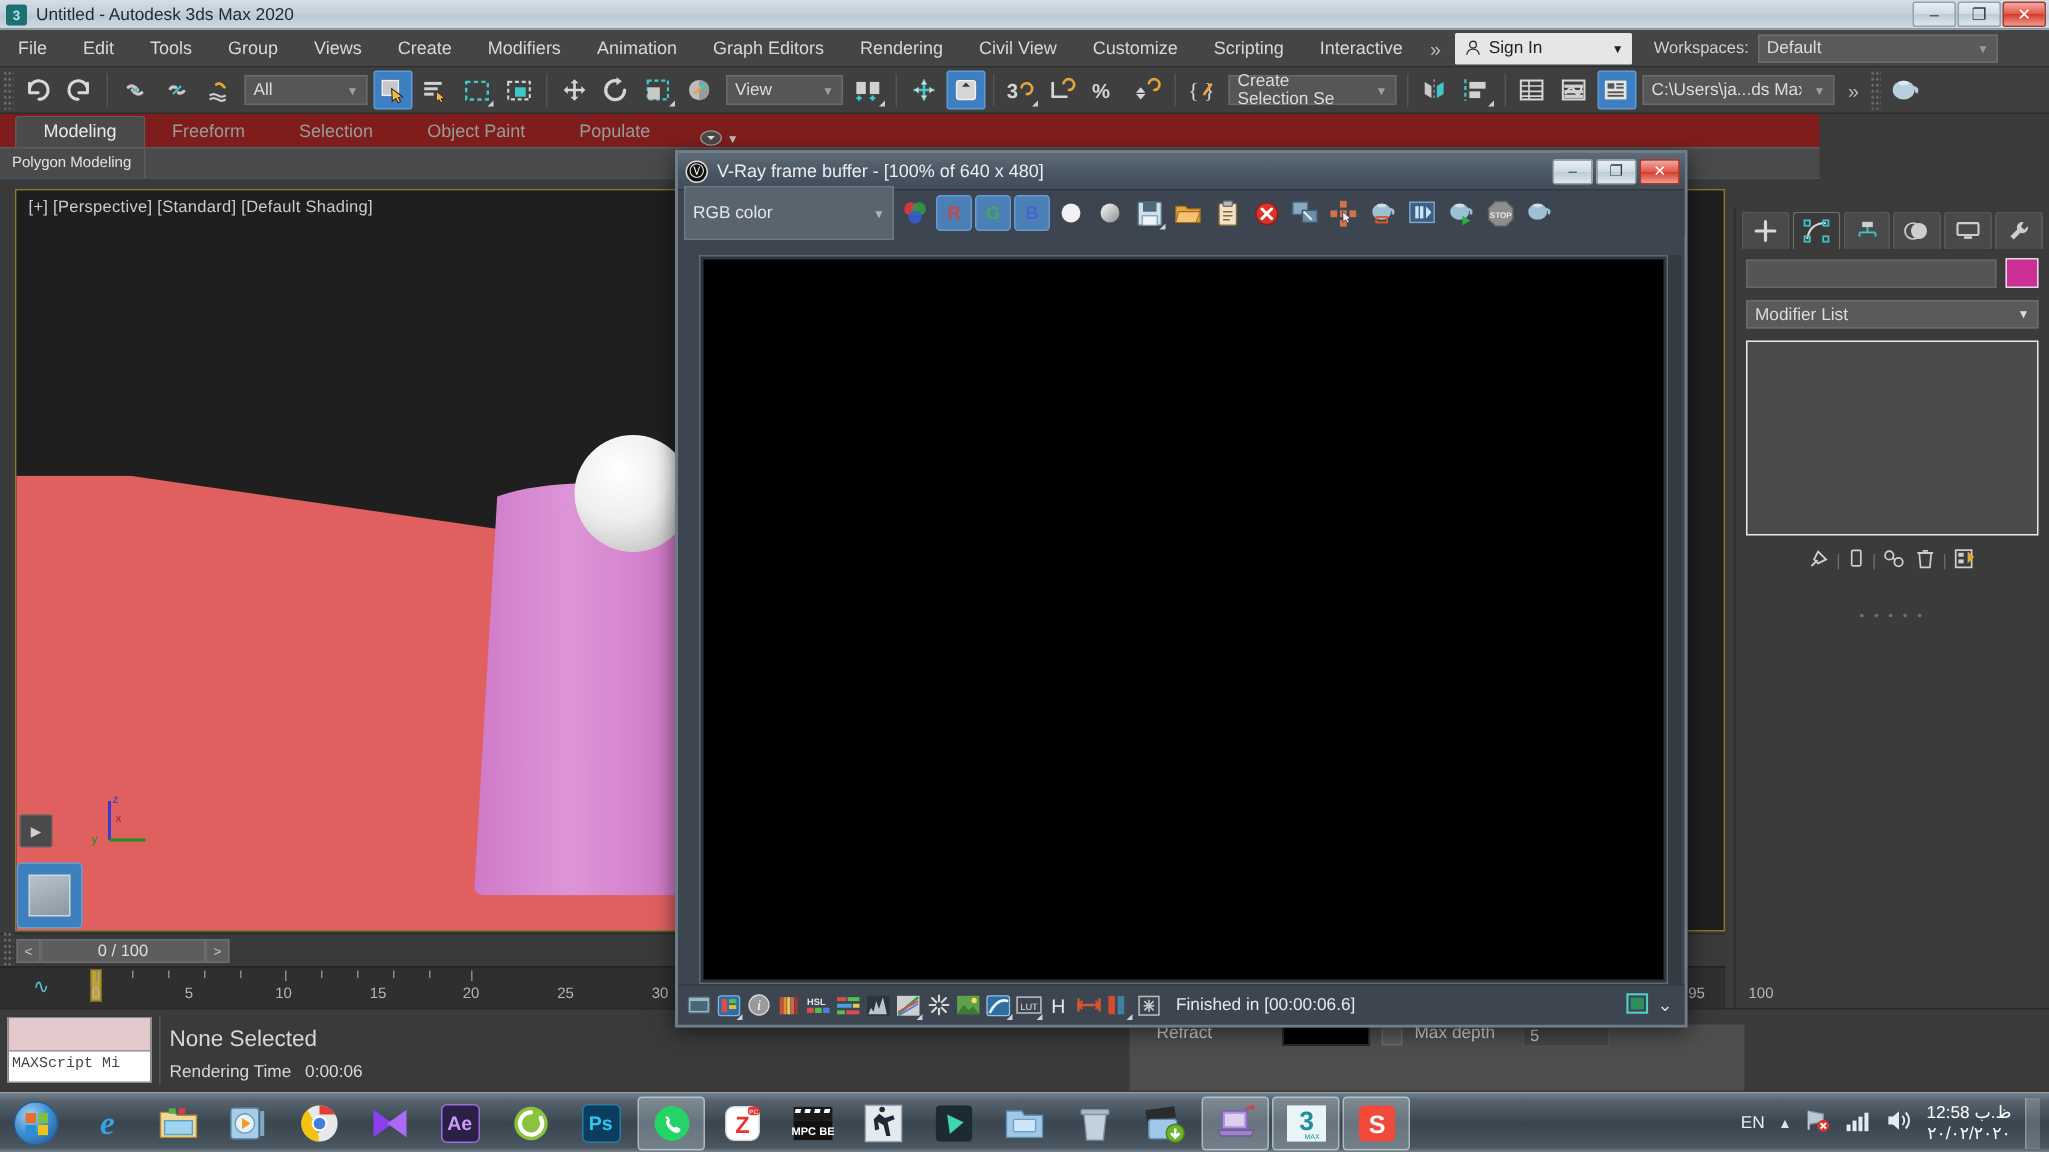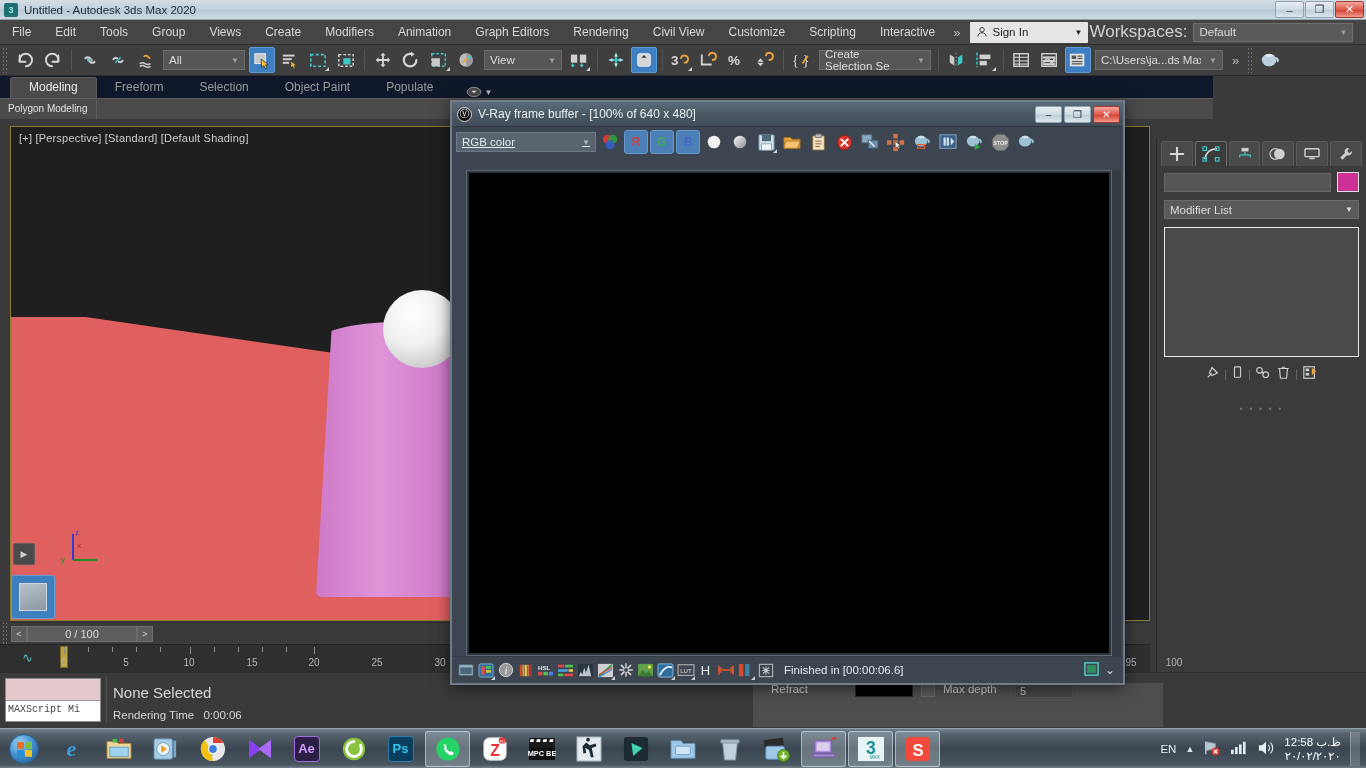--- a/index.html
+++ b/index.html
@@ -43,21 +43,21 @@
     background: #454545; display: flex; align-items: center;
     border-bottom: 1px solid #2e2e2e;
   }
   .menu-item { padding: 0 12px; height: 25px; line-height: 25px; font-size: 12px; color: #d8d8d8; cursor: default; }
   .menu-overflow { color: #bbb; font-size: 13px; padding: 0 6px; }
   .signin-box {
     background: #e6e6e6; color: #222; height: 21px; display: flex; align-items: center;
     padding: 0 6px; margin-left: 4px; font-size: 11.5px; min-width: 118px; border-radius: 1px;
   }
   .signin-box .caret { margin-left: auto; font-size: 8px; }
-  .ws-label { font-size: 17px; color: #d0d0d0; margin-left: 1px; }
+  .ws-label { font-size: 11px; color: #d0d0d0; margin-left: 14px; }
   .ws-combo {
     background: #5a5a5a; border: 1px solid #6d6d6d; height: 19px; width: 160px;
     display: flex; align-items: center; padding: 0 5px; margin-left: 6px; font-size: 11.5px; color: #dcdcdc;
   }
   .ws-combo .caret { margin-left: auto; font-size: 8px; color: #9a9a9a; }
 
   
   .maintoolbar {
     position: absolute; left: 0; top: 45px; width: 1366px; height: 31px;
     background: #3f3f3f; display: flex; align-items: center; border-bottom: 1px solid #2d2d2d;
@@ -75,21 +75,21 @@
     height: 20px; background: #565656; border: 1px solid #6a6a6a; display: flex; align-items: center;
     padding: 0 5px; font-size: 11.5px; color: #dcdcdc; margin: 8px 3px;
   }
   .tb-combo .caret { margin-left: auto; font-size: 8px; color: #a0a0a0; padding-left: 8px; }
   .corner-tri { position: absolute; right: 1px; bottom: 1px; width: 0; height: 0;
     border-left: 4px solid transparent; border-bottom: 4px solid #cfcfcf; }
 
   
   .ribbon {
     position: absolute; left: 0; top: 76px; width: 1213px; height: 43px;
-    background: #0f172a; border-bottom: 1px solid #0ea5e9;
+    background: #7f1d1d; border-bottom: 1px solid #0ea5e9;
   }
   .ribbon-tabs { display: flex; align-items: flex-end; height: 22px; padding-left: 10px; }
   .ribbon-tab {
     height: 21px; line-height: 21px; padding: 0 18px; font-size: 12px; color: #9a9a9a;
   }
   .ribbon-tab.active {
     background: #4a4a4a; color: #e8e8e8; border: 1px solid #5c5c5c; border-bottom: none;
     border-radius: 3px 3px 0 0; line-height: 19px;
   }
   .ribbon-panelrow { height: 21px; background: #4a4a4a; display: flex; align-items: center; border-top: 1px solid #5c5c5c; }
@@ -221,22 +221,22 @@
     border: 1px solid #ddd;
   }
   .vfb-title-text { color: #e9eef2; font-size: 12px; }
   .vfb-wbtns { margin-left: auto; display: flex; gap: 2px; padding-right: 3px; }
   .vfb-wbtn { width: 27px; height: 17px; border: 1px solid #8fa3b0;
     background: linear-gradient(180deg,#e8eef2 0%,#cfdbe3 50%,#bccbd6 51%,#dde7ed 100%);
     display: flex; align-items: center; justify-content: center; font-size: 10px; color: #2a3b46; border-radius: 2px; }
   .vfb-wbtn.close { background: linear-gradient(180deg,#f3a9a1 0%,#e0584a 50%,#d23d2e 51%,#f09a8c 100%); color:#fff; border-color:#a93828; }
   .vfb-toolbar { height: 30px; background: #3d4650; display: flex; align-items: center; padding: 0 4px; gap: 2px; }
   .vfb-combo {
-    width: 140px; height: 20px; background: #59646f; border: 1px solid #6d7984;
-    display: flex; align-items: center; padding: 0 5px; font-size: 11.5px; color: #e2e7eb; text-decoration: underline;
+    width: 140px; height: 36px; background: #59646f; border: 1px solid #6d7984;
+    display: flex; align-items: center; padding: 0 5px; font-size: 11.5px; color: #e2e7eb;
   }
   .vfb-combo .caret { margin-left: auto; font-size: 8px; color: #aab4bd; }
   .vfb-tb { width: 24px; height: 24px; display: flex; align-items: center; justify-content: center;
     border: 1px solid transparent; border-radius: 3px; position: relative; }
   .vfb-tb.chan { background: #4b7fb5; border-color: #6699cc; font-weight: bold; font-size: 12px; }
   .vfb-canvaswrap { position: absolute; left: 14px; top: 68px; width: 646px; height: 486px;
     background: #2c343c; border: 1px solid #5d6a76; }
   .vfb-canvas { position: absolute; left: 2px; top: 2px; width: 640px; height: 480px; background: #000; }
   .vfb-statusbar {
     position: absolute; left: 0; bottom: 0; width: 100%; height: 27px;

